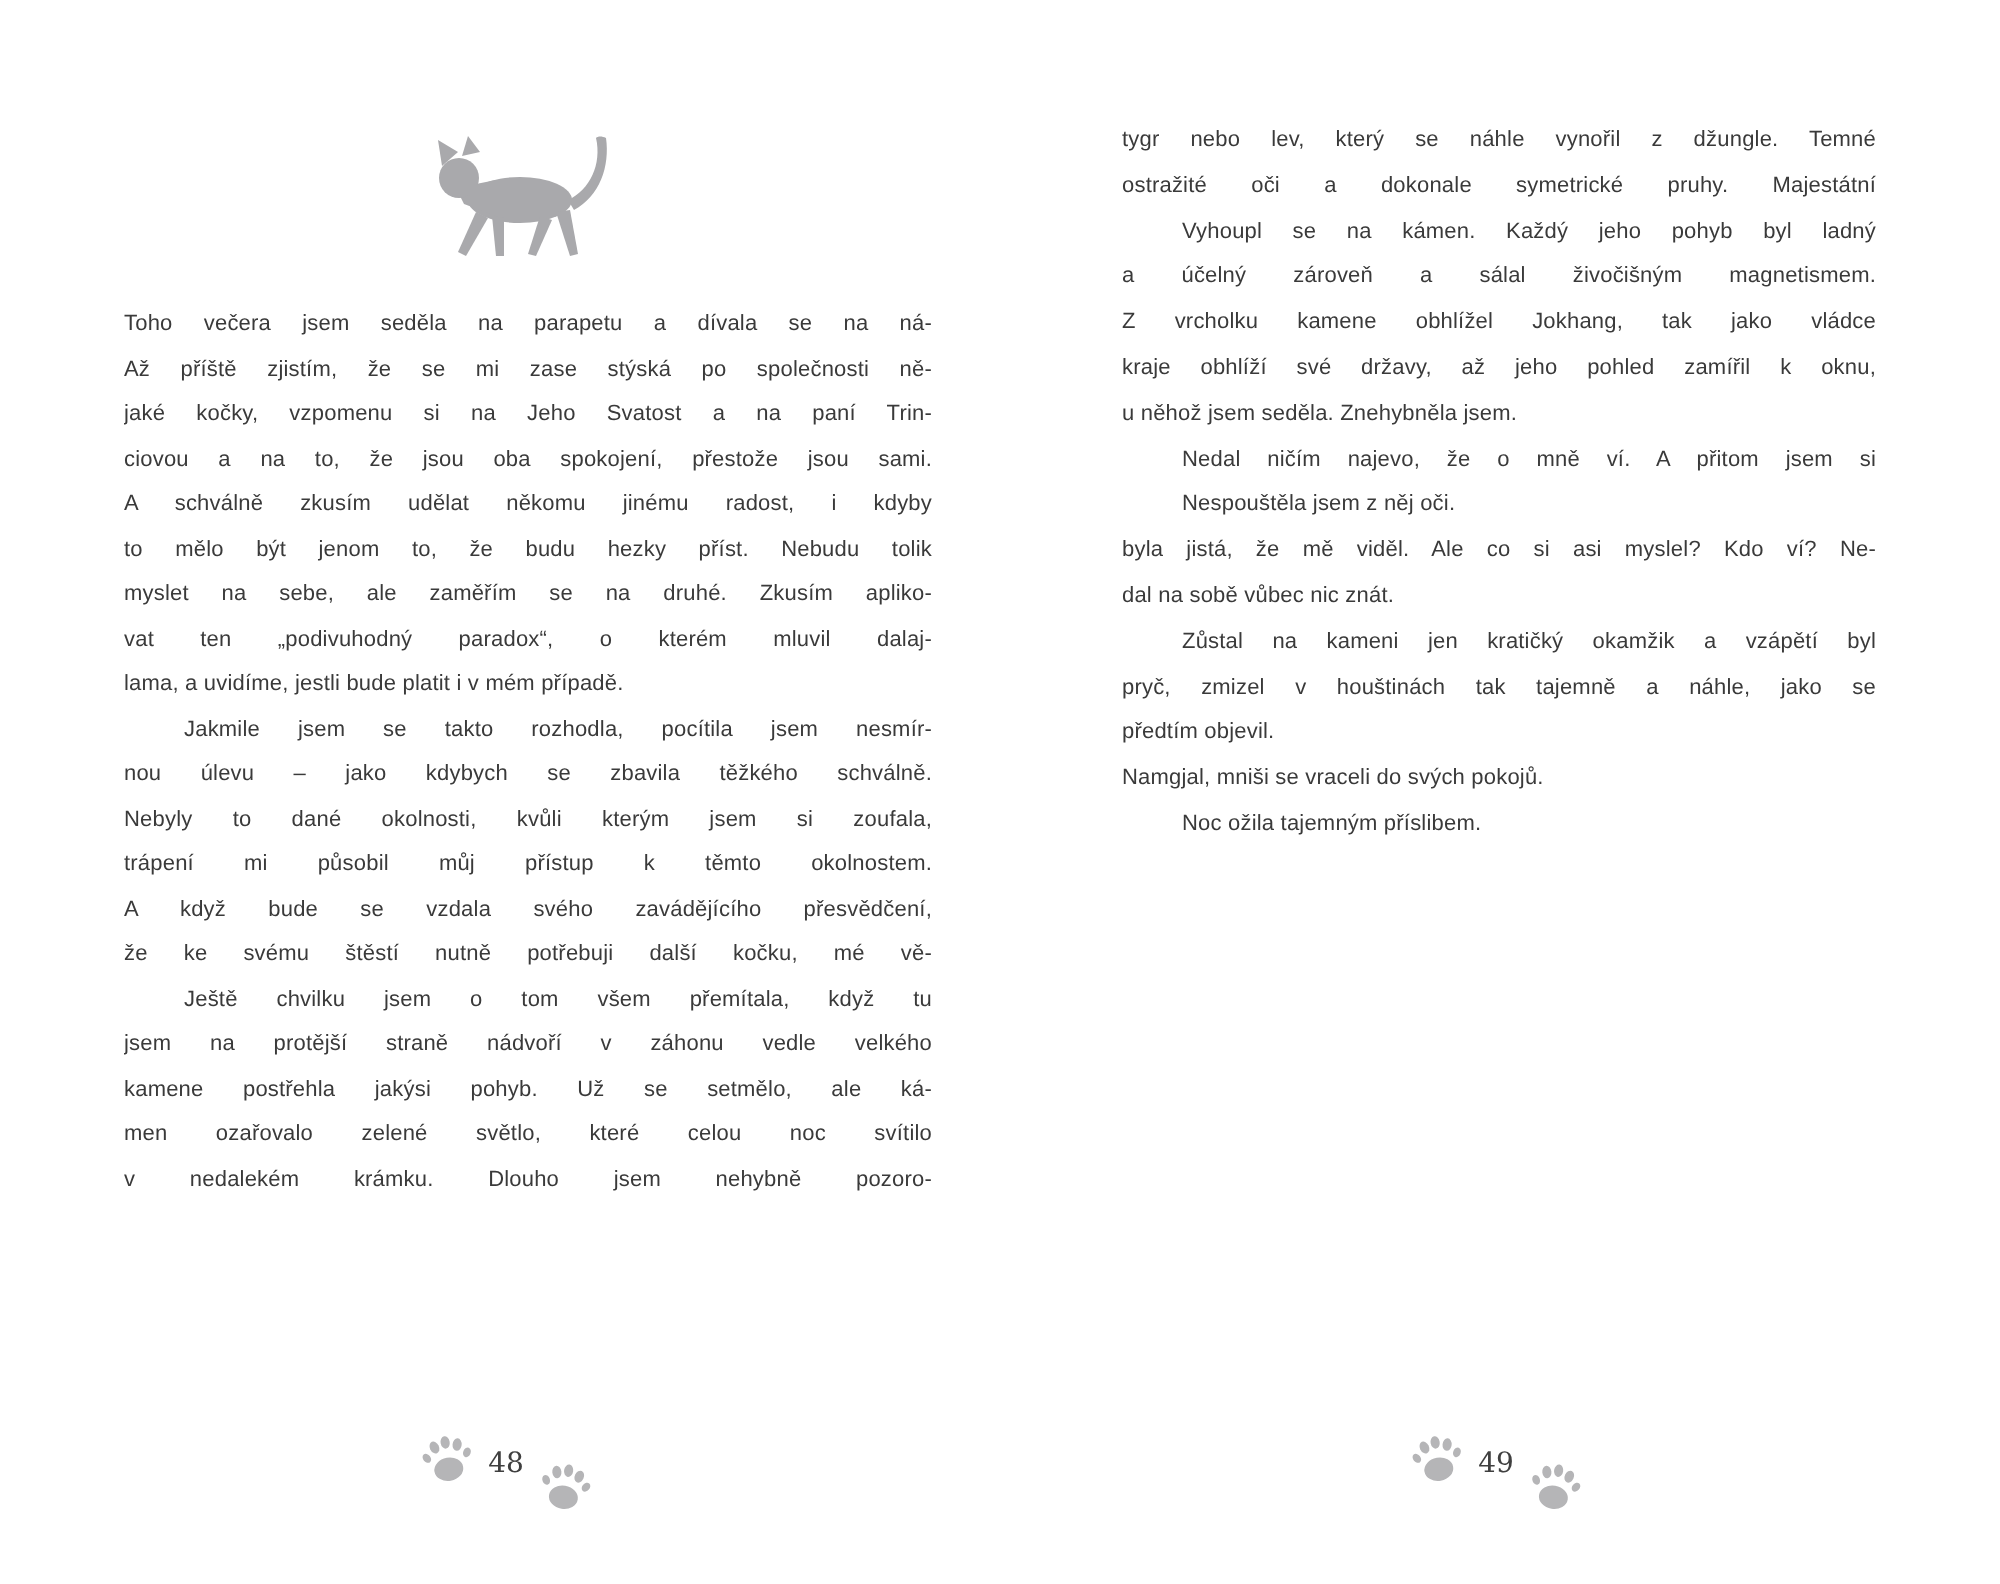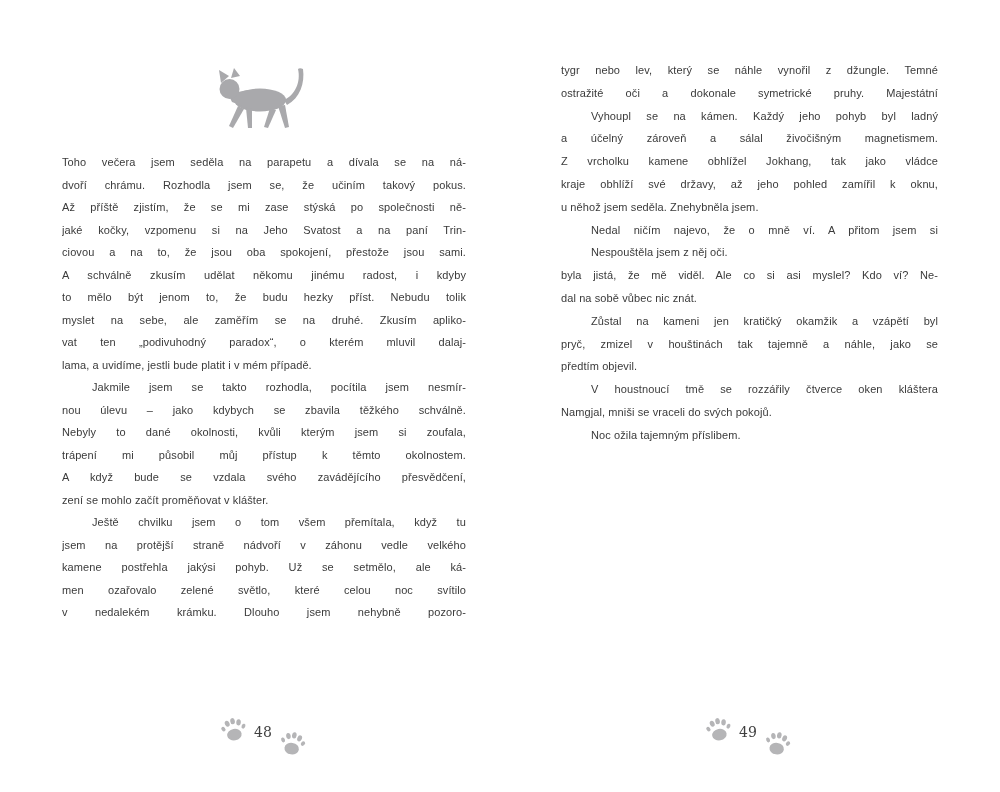--- a/index.html
+++ b/index.html
@@ -40,21 +40,21 @@
   }
   .line.last { text-align-last: left; }
   .line.indent { text-indent: 30px; }
 
   
   .footer {
     position: absolute; top: 716px;
     width: 500px;
     display: flex; align-items: flex-start; justify-content: center;
   }
-  .footer-left  { left: 13px; }
+  .footer-left  { left: 3px; }
   .footer-right { left: 498px; }
   .page-number {
     font-family: "DejaVu Serif", serif;
     font-size: 14px;
     color: var(--page-number, #3f3f3f);
     margin: 8px 7px 0 7px;
   }
   .paw { width: 27px; height: 27px; color: var(--paw-gray, #b5b5b7); flex: 0 0 auto; }
   .paw svg { width: 100%; height: 100%; display: block; }
   .paw-a { transform: rotate(-10deg); }
@@ -76,35 +76,34 @@
         <path d="M17,12 L20,2 L26,10 Z"></path>
         <path d="M24,40 L15,60 L19,62 L30,43 Z"></path>
         <path d="M32,42 L34,62 L38,62 L38,43 Z"></path>
         <path d="M56,42 L50,61 L54,62 L62,44 Z"></path>
         <path d="M64,40 L71,62 L75,61 L71,39 Z"></path>
       </svg>
     </div>
 
     <div class="text-col text-col-left">
         <div class="line">Toho večera jsem seděla na parapetu a dívala se na ná-</div>
-        <div class="line">dvoří chrámu. Rozhodla jsem se, že učiním takový pokus.</div>
         <div class="line">Až příště zjistím, že se mi zase stýská po společnosti ně-</div>
         <div class="line">jaké kočky, vzpomenu si na Jeho Svatost a na paní Trin-</div>
         <div class="line">ciovou a na to, že jsou oba spokojení, přestože jsou sami.</div>
         <div class="line">A schválně zkusím udělat někomu jinému radost, i kdyby</div>
         <div class="line">to mělo být jenom to, že budu hezky příst. Nebudu tolik</div>
         <div class="line">myslet na sebe, ale zaměřím se na druhé. Zkusím apliko-</div>
         <div class="line">vat ten „podivuhodný paradox“, o kterém mluvil dalaj-</div>
         <div class="line last">lama, a uvidíme, jestli bude platit i v mém případě.</div>
         <div class="line indent">Jakmile jsem se takto rozhodla, pocítila jsem nesmír-</div>
         <div class="line">nou úlevu – jako kdybych se zbavila těžkého schválně.</div>
         <div class="line">Nebyly to dané okolnosti, kvůli kterým jsem si zoufala,</div>
         <div class="line">trápení mi působil můj přístup k těmto okolnostem.</div>
         <div class="line">A když bude se vzdala svého zavádějícího přesvědčení,</div>
-        <div class="line last">zení se mohlo začít proměňovat v klášter.</div>
+        <div class="line">že ke svému štěstí nutně potřebuji další kočku, mé vě-</div>
         <div class="line indent">Ještě chvilku jsem o tom všem přemítala, když tu</div>
         <div class="line">jsem na protější straně nádvoří v záhonu vedle velkého</div>
         <div class="line">kamene postřehla jakýsi pohyb. Už se setmělo, ale ká-</div>
         <div class="line">men ozařovalo zelené světlo, které celou noc svítilo</div>
         <div class="line">v nedalekém krámku. Dlouho jsem nehybně pozoro-</div>
       </div>
 
     <div class="footer footer-left">
       <span class="paw paw-a">
         <svg viewBox="0 0 26 26" fill="currentColor" xmlns="http://www.w3.org/2000/svg">
@@ -139,21 +138,20 @@
         <div class="line">Z vrcholku kamene obhlížel Jokhang, tak jako vládce</div>
         <div class="line">kraje obhlíží své državy, až jeho pohled zamířil k oknu,</div>
         <div class="line last">u něhož jsem seděla. Znehybněla jsem.</div>
         <div class="line indent">Nedal ničím najevo, že o mně ví. A přitom jsem si</div>
         <div class="line last indent">Nespouštěla jsem z něj oči.</div>
         <div class="line">byla jistá, že mě viděl. Ale co si asi myslel? Kdo ví? Ne-</div>
         <div class="line last">dal na sobě vůbec nic znát.</div>
         <div class="line indent">Zůstal na kameni jen kratičký okamžik a vzápětí byl</div>
         <div class="line">pryč, zmizel v houštinách tak tajemně a náhle, jako se</div>
         <div class="line last">předtím objevil.</div>
-        <div class="line indent">V houstnoucí tmě se rozzářily čtverce oken kláštera</div>
         <div class="line last">Namgjal, mniši se vraceli do svých pokojů.</div>
         <div class="line last indent">Noc ožila tajemným příslibem.</div>
       </div>
 
     <div class="footer footer-right">
       <span class="paw paw-a">
         <svg viewBox="0 0 26 26" fill="currentColor" xmlns="http://www.w3.org/2000/svg">
           <ellipse cx="13" cy="18" rx="7" ry="5.6"></ellipse>
           <ellipse cx="3.5" cy="11" rx="1.8" ry="2.4" transform="rotate(-30 3.5 11)"></ellipse>
           <ellipse cx="8" cy="6.5" rx="2.2" ry="3" transform="rotate(-15 8 6.5)"></ellipse>

